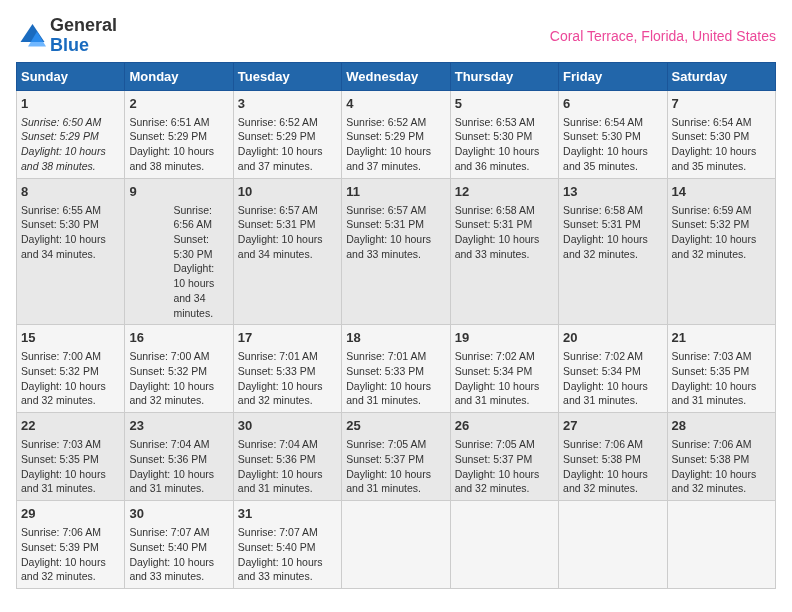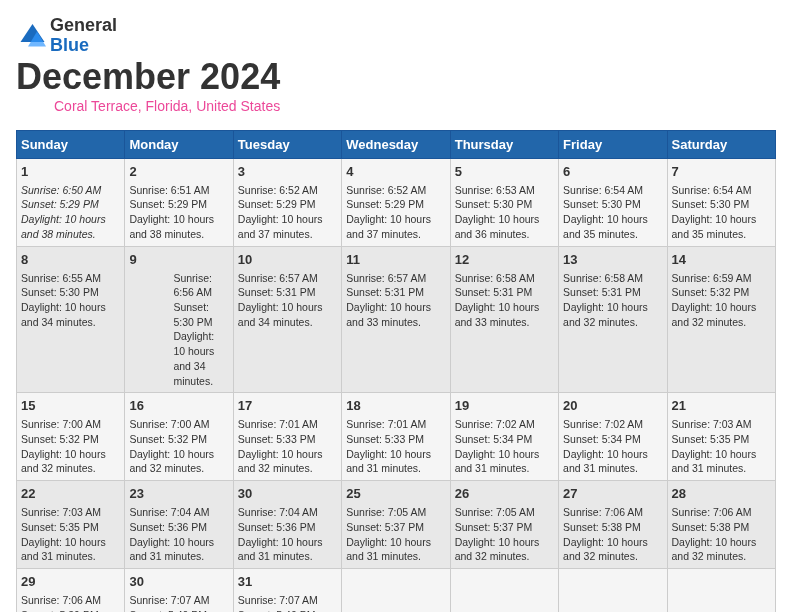--- a/index.html
+++ b/index.html
@@ -6,23 +6,22 @@
     body {
       font-family: Arial, sans-serif;
       background: #fff;
       width: 792px;
       min-height: 612px;
       padding: 16px;
     }
     .header-area {
       display: flex;
       justify-content: space-between;
-      align-items: flex-start;
-      margin-bottom: 16px;
-      flex-direction: column;
+      align-items: center;
+      margin-bottom: 6px;
     }
     .logo {
       display: flex;
       align-items: center;
     }
     .logo-text {
       font-size: 18px;
       font-weight: bold;
       line-height: 1.1;
     }
@@ -97,21 +96,20 @@
     <svg class="logo-icon" viewBox="0 0 40 40">
       <polygon points="22,4 38,28 6,28" fill="#1a6bbf"></polygon>
       <polygon points="28,14 40,34 16,34" fill="#3399ff" opacity="0.7"></polygon>
     </svg>
     <div class="logo-text">
       <div class="general">General</div>
       <div class="blue">Blue</div>
     </div>
   </div>
   <div class="title-block">
-    <div class="calendar-title">December 2024</div>
     <div class="calendar-subtitle">Coral Terrace, Florida, United States</div>
   </div>
 </div>
 
 <table>
   <thead>
     <tr>
       <th>Sunday</th>
       <th>Monday</th>
       <th>Tuesday</th>

